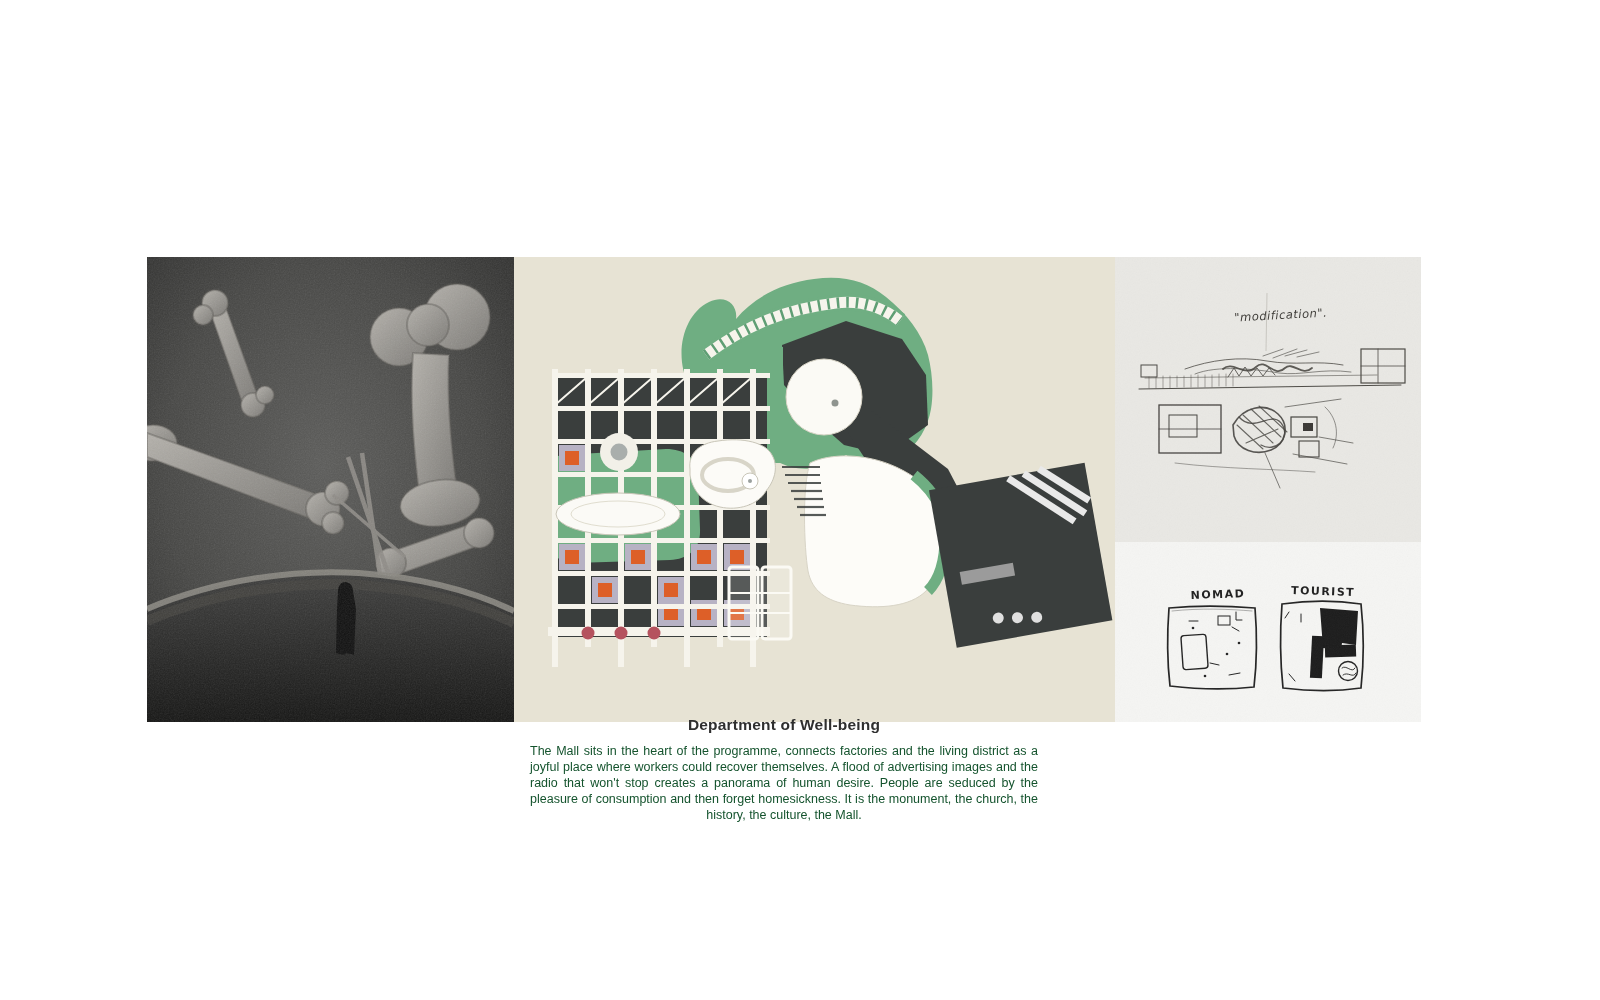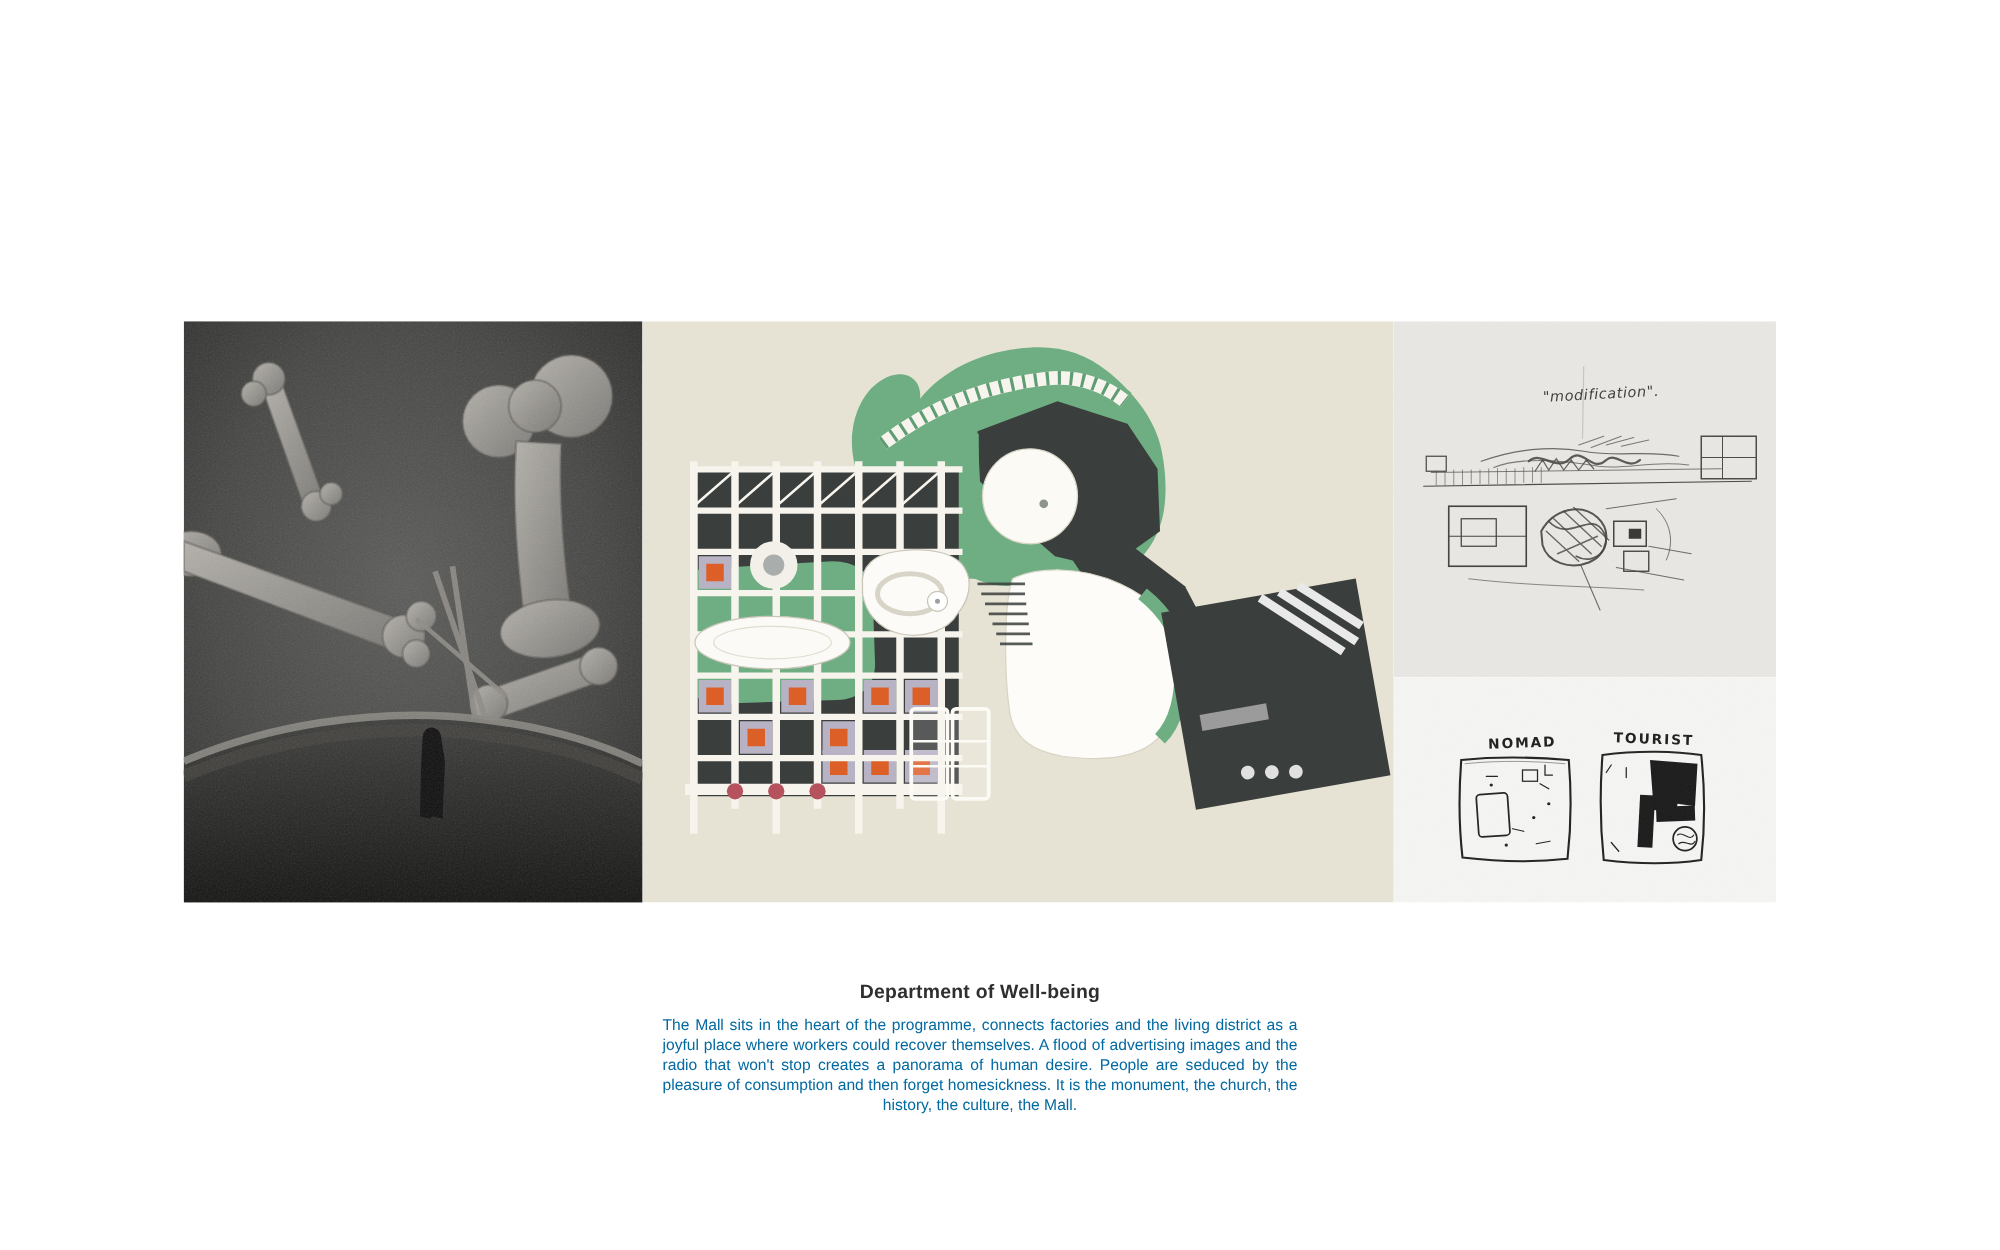--- a/index.html
+++ b/index.html
@@ -7,23 +7,23 @@
   .page{position:relative;width:1600px;height:1000px;background:#ffffff;overflow:hidden;
         font-family:"Liberation Sans",sans-serif;}
   .band{position:absolute;left:147px;top:257px;width:1274px;height:465px;display:flex;}
   figure{margin:0;padding:0;}
   .p-left{width:367px;height:465px;}
   .p-mid{width:601px;height:465px;}
   .p-right{width:306px;height:465px;display:flex;flex-direction:column;}
   .p-rt{height:285px;}
   .p-rb{height:180px;}
   svg.art{display:block;width:100%;height:100%;}
-  .caption{position:absolute;left:147px;top:785px;width:1274px;text-align:center;}
+  .caption{position:absolute;left:147px;top:716px;width:1274px;text-align:center;}
   .caption h2{margin:0;font-size:15.5px;font-weight:bold;color:#2f2f2f;letter-spacing:.2px;}
-  .caption p{width:508px;margin:10px auto 0;font-size:12.5px;line-height:15.9px;color:#0369a1;
+  .caption p{width:508px;margin:10px auto 0;font-size:12.5px;line-height:15.9px;color:#14532d;
              text-align:justify;text-align-last:center;}
   .sketch-text{font-family:"DejaVu Sans",sans-serif;}
 </style>
 </head>
 <body>
 
 <div class="page">
 
   <div class="band">
 

